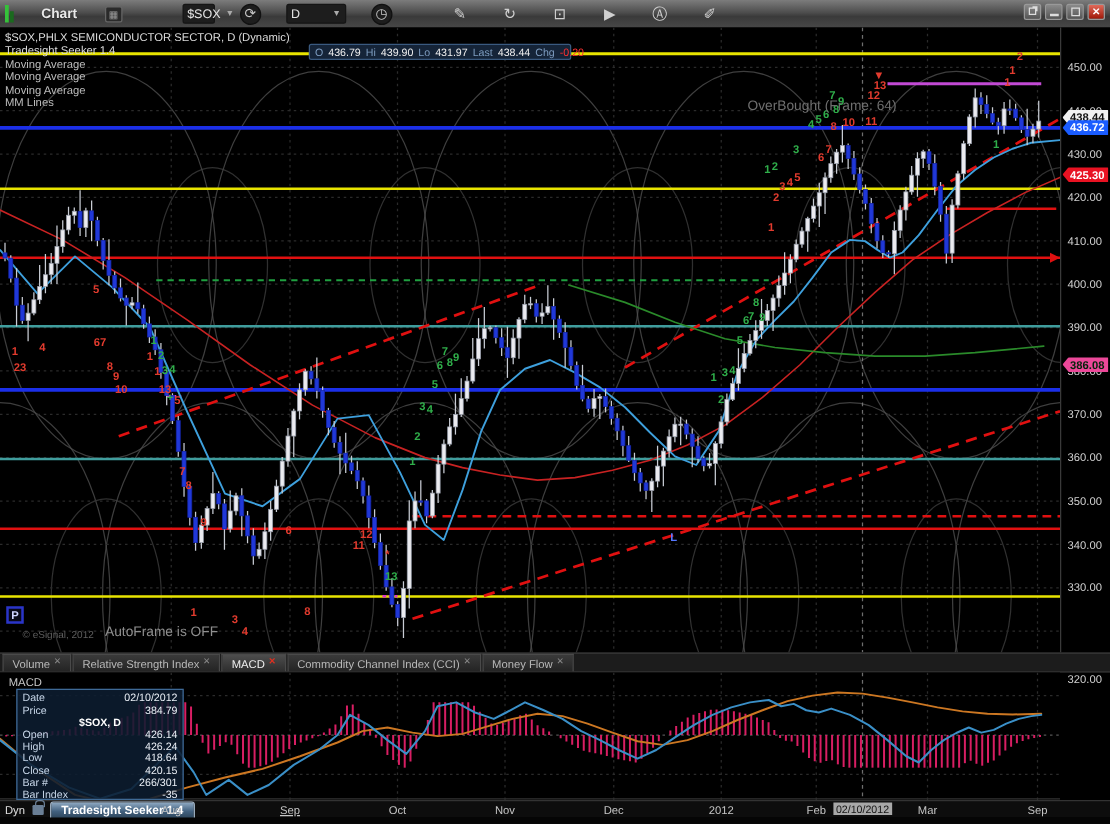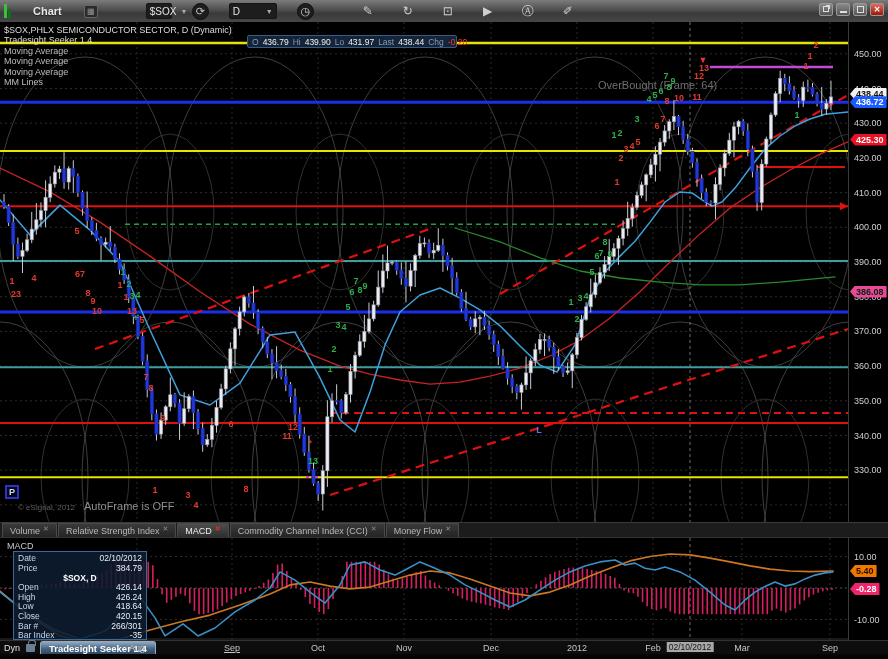--- a/index.html
+++ b/index.html
@@ -893,26 +893,20 @@
         <line x1="813.5000000000007" y1="50" x2="813.5000000000007" y2="56.604591304347444" stroke="#d81e63" stroke-width="1.6"></line>
         <line x1="818.1200000000007" y1="50" x2="818.1200000000007" y2="54.79913182608675" stroke="#d81e63" stroke-width="1.6"></line>
         <line x1="822.7400000000007" y1="50" x2="822.7400000000007" y2="53.37167234782588" stroke="#d81e63" stroke-width="1.6"></line>
         <line x1="827.3600000000007" y1="50" x2="827.3600000000007" y2="52.33078086956512" stroke="#d81e63" stroke-width="1.6"></line>
         <line x1="831.9800000000007" y1="50" x2="831.9800000000007" y2="51.66007739130425" stroke="#d81e63" stroke-width="1.6"></line>
         <path d="M0.0 53.1 L30.0 78.0 L60.0 97.9 L90.0 105.1 L120.0 101.0 L150.0 91.9 L180.0 84.0 L210.0 77.1 L240.0 67.0 L270.0 56.0 L290.0 46.9 L310.0 44.0 L330.0 48.1 L350.0 50.9 L370.0 49.1 L390.0 43.1 L410.0 37.1 L430.0 33.0 L450.0 34.9 L470.0 40.9 L490.0 48.1 L510.0 55.0 L530.0 57.9 L550.0 54.1 L570.0 46.9 L590.0 38.0 L610.0 30.2 L630.0 22.9 L650.0 18.5 L670.0 16.0 L690.0 16.9 L710.0 20.1 L730.0 23.9 L750.0 27.9 L770.0 31.1 L790.0 33.0 L810.0 33.6 L833.0 33.0" fill="none" stroke="#cc7722" stroke-width="1.6" stroke-linejoin="round" stroke-linecap="round"></path>
         <path d="M0.0 54.1 L25.0 73.9 L55.0 91.9 L80.0 101.0 L105.0 93.2 L125.0 73.9 L140.0 59.1 L155.0 79.9 L165.0 97.9 L183.0 85.9 L198.0 97.9 L215.0 90.0 L235.0 73.9 L255.0 62.0 L270.0 50.0 L280.0 33.9 L295.0 42.1 L310.0 54.1 L325.0 65.1 L340.0 46.9 L350.0 27.0 L365.0 23.9 L380.0 32.0 L395.0 37.1 L405.0 32.0 L420.0 23.9 L435.0 30.2 L450.0 37.1 L465.0 46.9 L480.0 54.1 L495.0 62.0 L510.0 68.9 L525.0 62.0 L540.0 51.9 L555.0 42.1 L570.0 33.9 L585.0 27.9 L600.0 23.9 L615.0 22.0 L625.0 27.0 L635.0 25.1 L645.0 30.2 L655.0 32.0 L665.0 28.9 L680.0 33.9 L695.0 42.1 L710.0 54.1 L725.0 67.0 L735.0 72.0 L745.0 62.0 L755.0 54.1 L765.0 48.4 L775.0 44.0 L785.0 48.1 L795.0 45.9 L805.0 40.9 L815.0 37.1 L825.0 34.9 L833.0 33.9" fill="none" stroke="#3a8fc7" stroke-width="1.6" stroke-linejoin="round" stroke-linecap="round"></path>
         <line x1="0" y1="101" x2="848" y2="101" stroke="#333"></line>
       </svg>
   </div>
-  <div class="axis-macd" id="axis-macd">
-      <span class="axis-label" style="top: 18.5px;">10.00</span>
-      <span class="axis-label" style="top: 81.5px;">-10.00</span>
-      <span class="price-badge" style="top: 32.99px; background: rgb(240, 120, 0); color: rgb(35, 16, 0);">5.40</span>
-      <span class="price-badge" style="top: 50.882px; background: rgb(240, 36, 106); color: rgb(255, 255, 255);">-0.28</span>
-    </div>
   <div class="macd-label">MACD</div>
 
   <div class="databox" id="databox">
       <div class="row">
         <span>Date</span>
         <span class="v">02/10/2012</span>
       </div>
       <div class="row">
         <span>Price</span>
         <span class="v">384.79</span>

